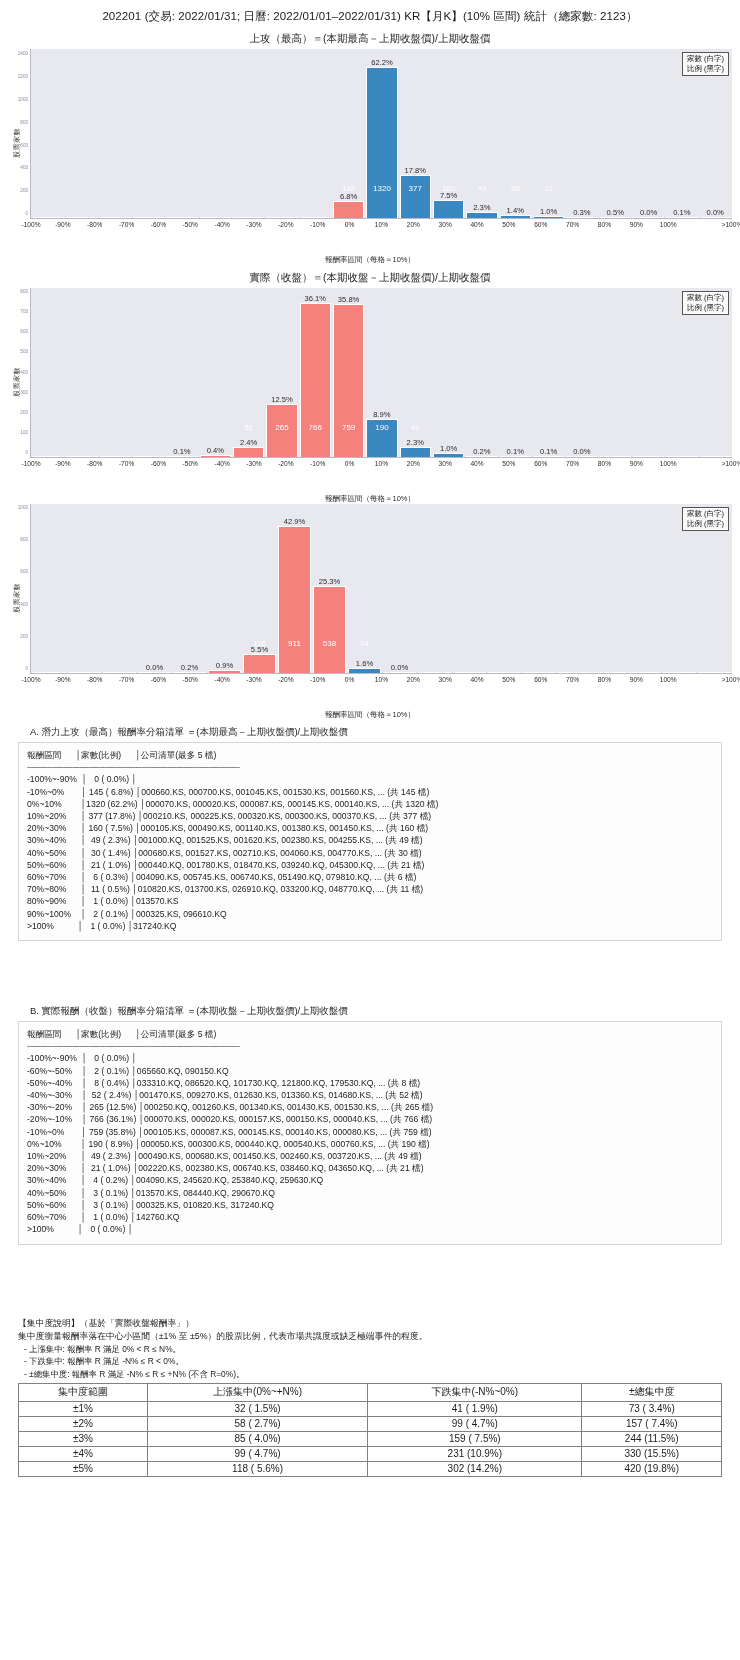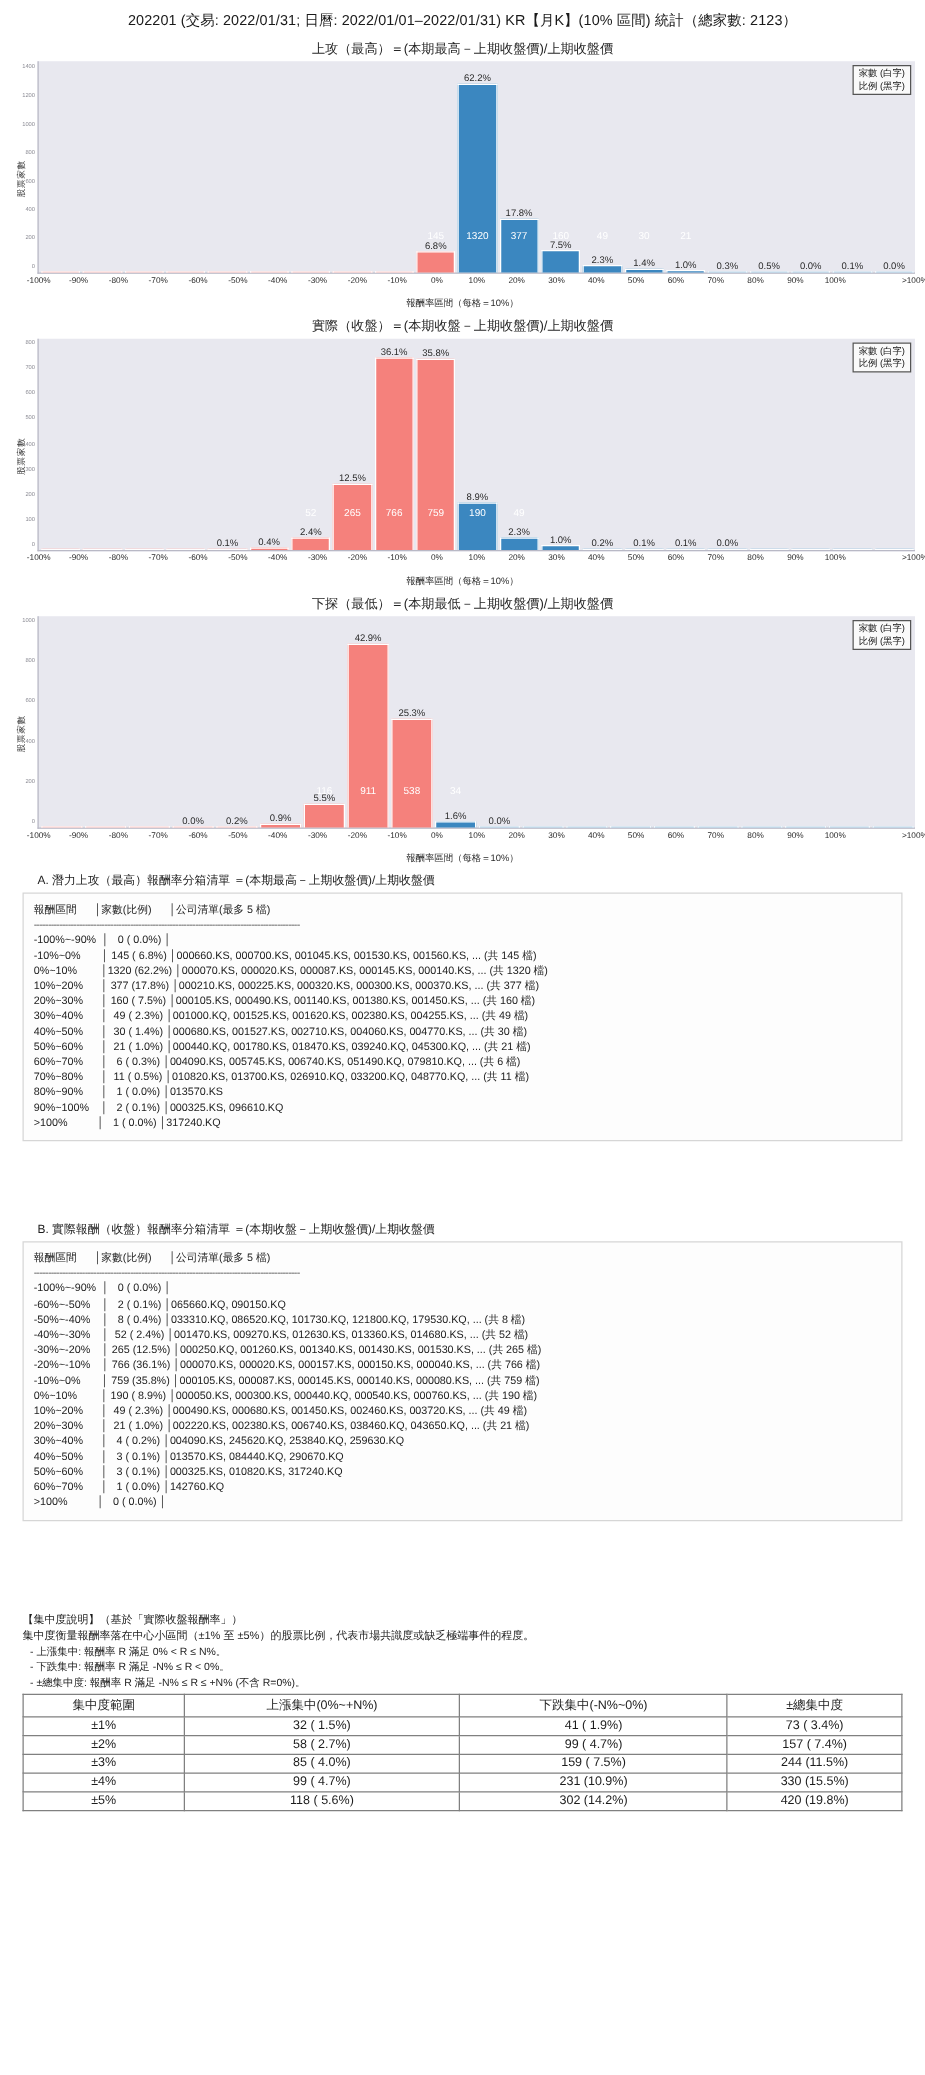--- a/index.html
+++ b/index.html
@@ -128,21 +128,21 @@
     left: 0;
     transform: translateX(-50%);
     top: 2px;
     white-space: nowrap;
   }
   .xtick.last span { left: 100%; }
   .xtitle {
     text-align: center;
     font-size: 7.5px;
     color: #2b2b2b;
-    margin-top: 1px;
+    margin-top: 18px;
   }
 
   
   .section { margin: 6px 18px 0 18px; }
   .section-head {
     font-size: 9.5px;
     color: #1c1c1c;
     margin: 4px 0 3px 12px;
   }
   .list-card {
@@ -559,21 +559,20 @@
           </div>
           <div class="xtick last">
             <span>&gt;100%</span>
           </div>
         </div>
     </div>
     <div class="xtitle">報酬率區間（每格＝10%）</div>
   </div>
 
   <div class="chart-block">
-    <div class="chart-title">下探（最低）＝(本期最低－上期收盤價)/上期收盤價</div>
     <div class="chart-area">
       <div class="ylabel">股票家數</div>
       <div class="plot">
         <div class="legend-box">
           <div>家數 (白字)</div>
           <div>比例 (黑字)</div>
         </div>
         <div class="yticks">
             <div class="ytick" style="bottom: 0%;">0</div>
             <div class="ytick" style="bottom: 19.0476%;">200</div>

